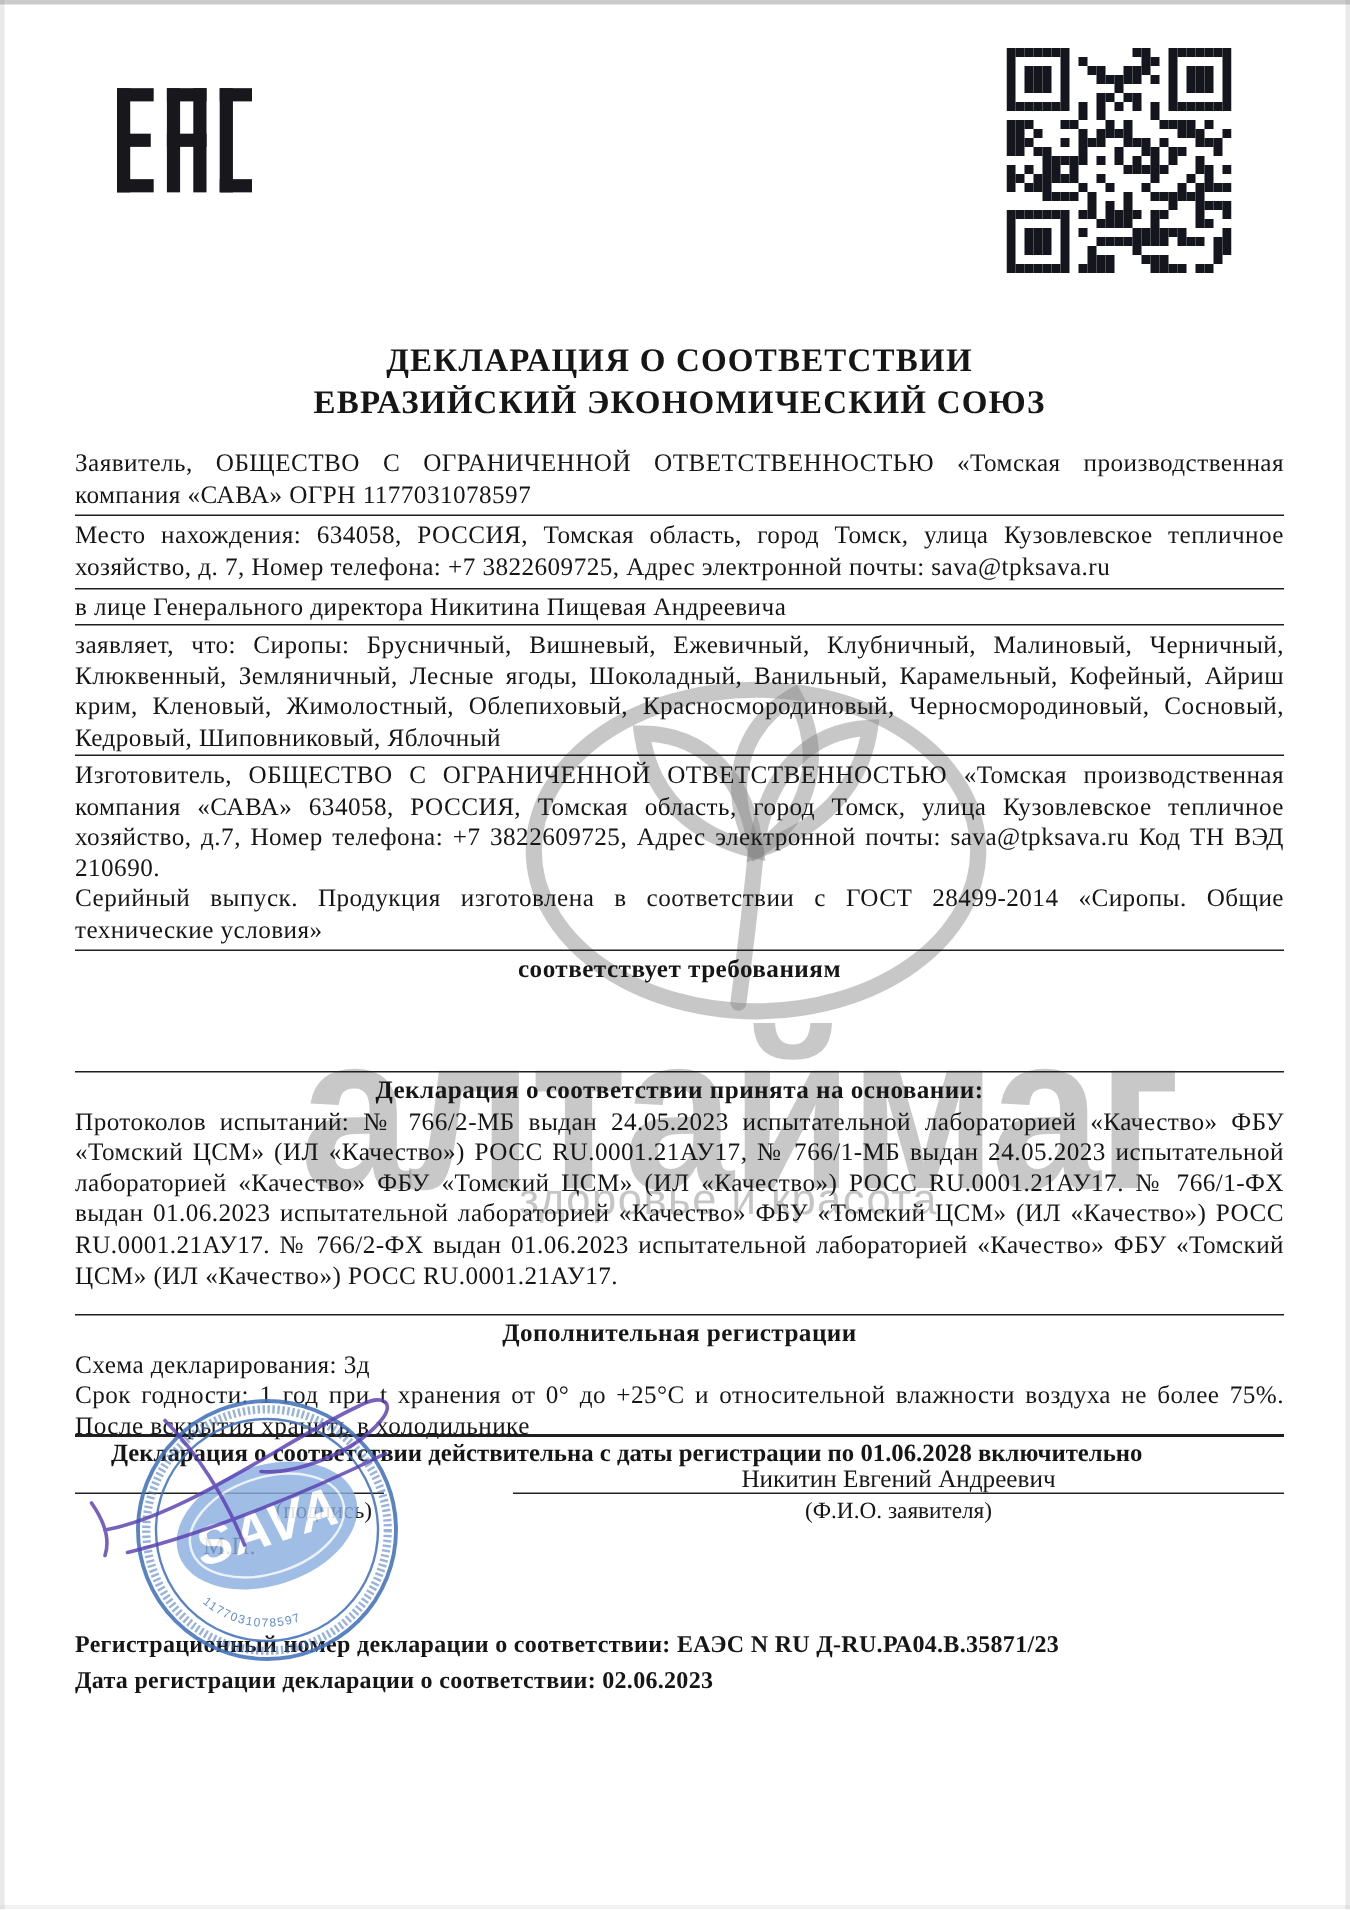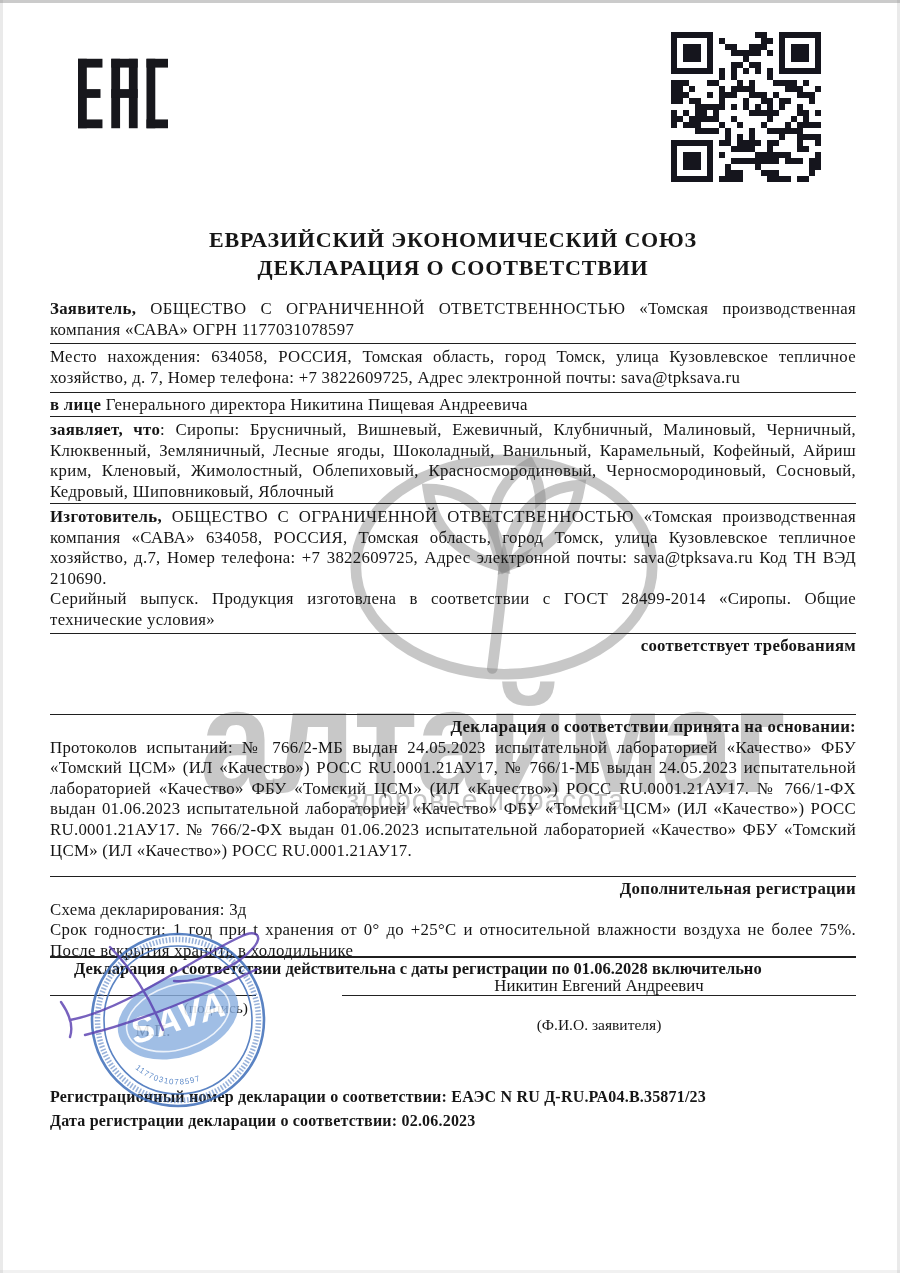--- a/index.html
+++ b/index.html
@@ -22,32 +22,32 @@
     font-family:"Liberation Sans","DejaVu Sans",sans-serif;
     font-size:29px;letter-spacing:1px;color:rgba(150,150,150,.55);white-space:nowrap;margin-left:33px;
   }
   .wm-logo{left:348px;top:452px;}
   
   .z2{position:absolute;z-index:2;}
   .title{left:50px;top:226px;width:806px;text-align:center;font-weight:bold;
          font-size:22px;line-height:28px;letter-spacing:.8px;}
   .body-block{left:50px;width:806px;font-size:16.8px;line-height:20.6px;
               letter-spacing:.3px;text-align:justify;}
-  .body-block b{font-weight:bold;}
+  .body-block b{font-weight:normal;}
   .hr{left:50px;width:806px;height:0;border-top:1.7px solid #1f1f1f;}
   .hr.thick{border-top-width:2.3px;}
-  .heading-line{text-align:right;font-weight:bold;}
+  .heading-line{text-align:center;font-weight:bold;}
   .nowrap{white-space:nowrap;text-align:left;margin-left:24px;}
   .sig-name{left:342px;top:976px;width:514px;text-align:center;font-size:16.8px;}
   .sig-line{height:0;border-top:1.5px solid #222;top:995px;}
   .sig-line.left{left:50px;width:206px;}
   .sig-line.right{left:342px;width:514px;}
   .sig-caption{font-size:15.5px;text-align:center;}
   .cap-sign{left:58px;top:999px;width:190px;text-align:right;}
-  .cap-fio{left:342px;top:999px;width:514px;margin-top:17px;}
+  .cap-fio{left:342px;top:999px;width:514px;}
   .cap-mp{left:58px;top:1021px;width:190px;font-size:16.5px;}
   .reg-line{left:50px;width:830px;font-weight:bold;font-size:16px;white-space:nowrap;
             letter-spacing:.2px;margin-top:48px;}
   
   .eac{left:78px;top:57px;}
   .qr{left:671px;top:30px;}
   .stamp{left:83px;top:927px;z-index:3;}
   .autograph{left:55px;top:922px;z-index:4;}
 </style>
 </head>
@@ -386,22 +386,22 @@
         <rect x="96" y="146" width="6" height="6"></rect>
         <rect x="102" y="146" width="6" height="6"></rect>
         <rect x="108" y="146" width="6" height="6"></rect>
         <rect x="114" y="146" width="6" height="6"></rect>
         <rect x="126" y="146" width="6" height="6"></rect>
         <rect x="132" y="146" width="6" height="6"></rect>
       </g>
     </svg>
 
   <div class="z2 title">
+    <div>ДЕКЛАРАЦИЯ О СООТВЕТСТВИИ</div>
     <div>ЕВРАЗИЙСКИЙ ЭКОНОМИЧЕСКИЙ СОЮЗ</div>
-    <div>ДЕКЛАРАЦИЯ О СООТВЕТСТВИИ</div>
   </div>
 
   <div class="z2 body-block" style="top:299px">
     <b>Заявитель,</b><span> ОБЩЕСТВО С ОГРАНИЧЕННОЙ ОТВЕТСТВЕННОСТЬЮ «Томская производственная компания «САВА» ОГРН 1177031078597</span>
   </div>
   <div class="z2 hr" style="top:343px"></div>
 
   <div class="z2 body-block" style="top:347px">
     <span>Место нахождения: 634058, РОССИЯ, Томская область, город Томск, улица Кузовлевское тепличное хозяйство, д. 7, Номер телефона: +7 3822609725, Адрес электронной почты: sava@tpksava.ru</span>
   </div>

